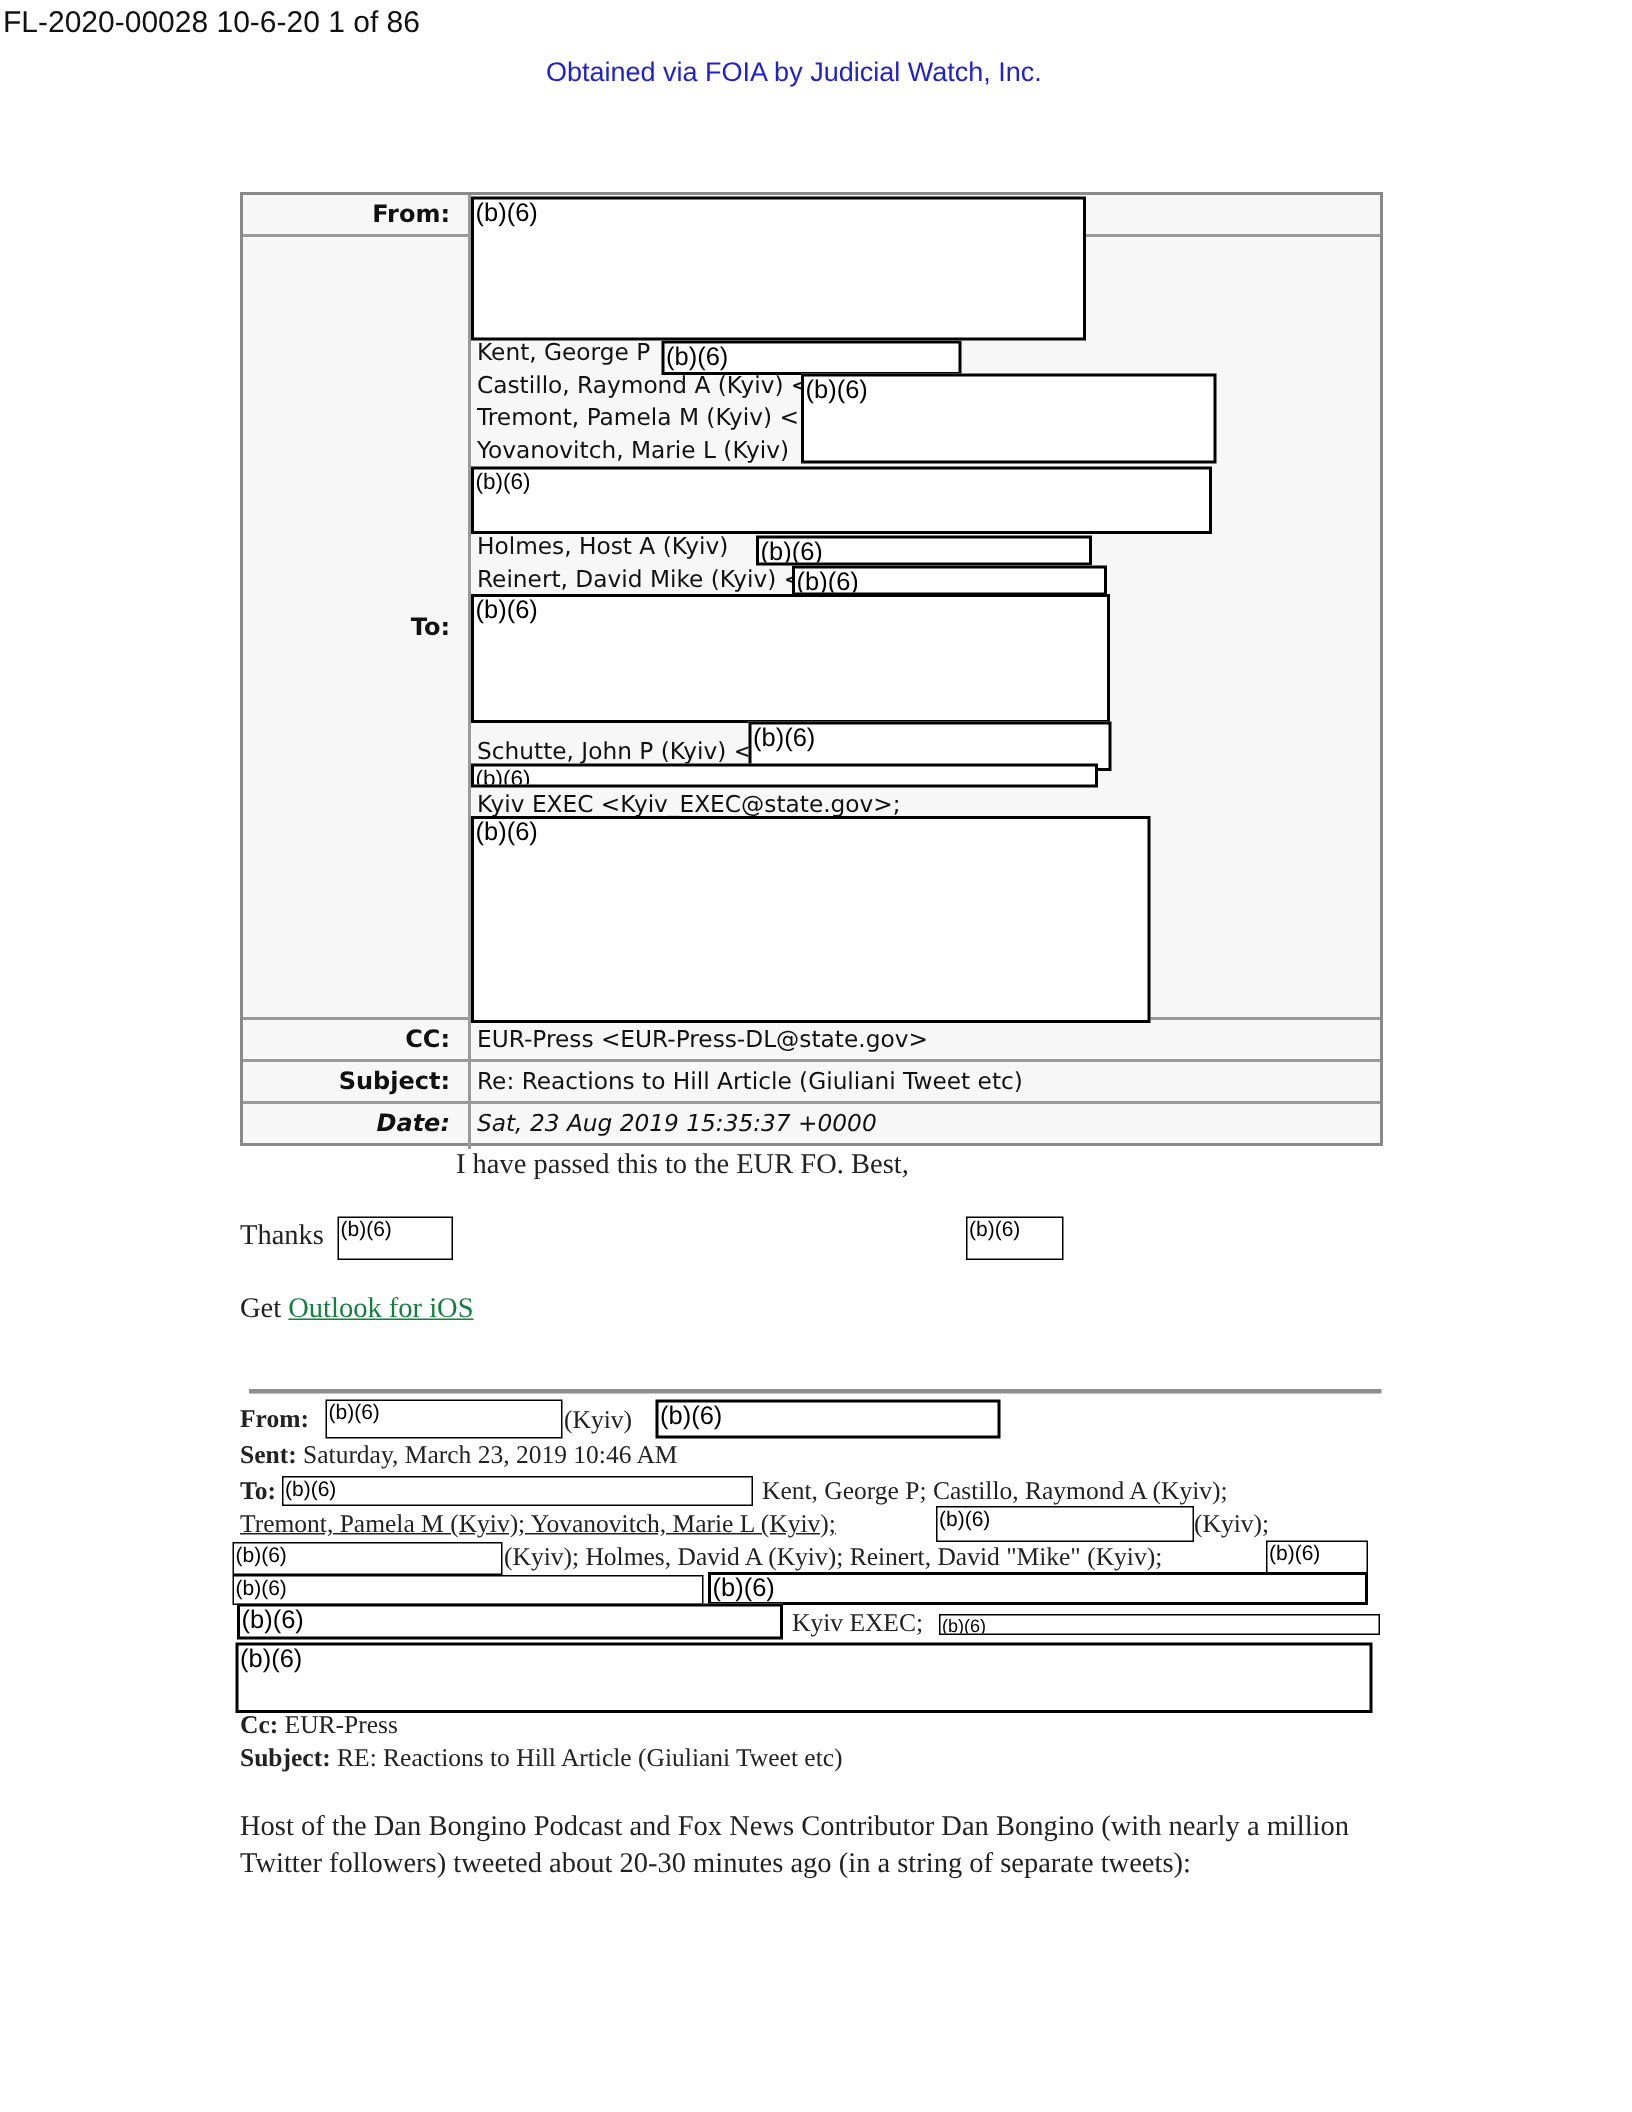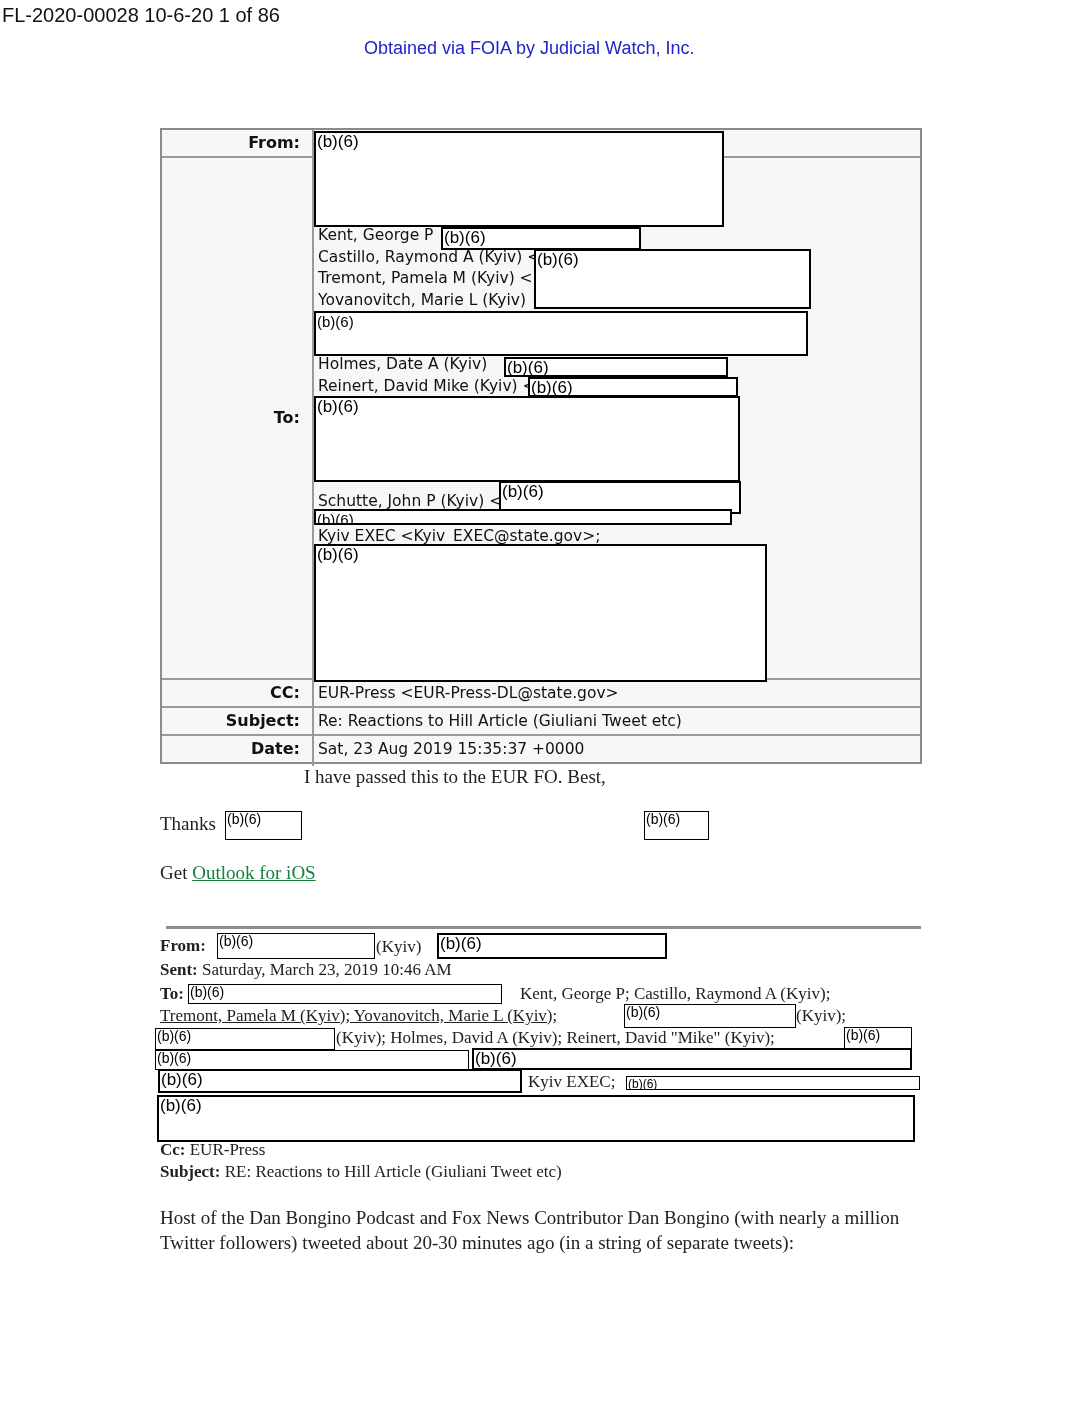--- a/index.html
+++ b/index.html
@@ -40,42 +40,42 @@
     <div class="hlabel" style="line-height:26px;">From:</div>
   </div>
 
   <div class="hrow" style="top:28px;height:522px;">
     <div class="hlabel" style="padding-top:250px;">To:</div>
     <div class="hval">
       <span class="txt" style="top:68px;">Kent, George P</span>
       <span class="txt" style="top:90px;">Castillo, Raymond A (Kyiv) &lt;</span>
       <span class="txt" style="top:111px;">Tremont, Pamela M (Kyiv) &lt;</span>
       <span class="txt" style="top:133px;">Yovanovitch, Marie L (Kyiv)</span>
-      <span class="txt" style="top:197px;">Holmes, Date A (Kyiv)</span>
+      <span class="txt" style="top:197px;">Holmes, Host A (Kyiv)</span>
       <span class="txt" style="top:219px;">Reinert, David Mike (Kyiv) &lt;</span>
       <span class="txt" style="top:334px;">Schutte, John P (Kyiv) &lt;</span>
       <span class="txt" style="top:369px;">Kyiv EXEC &lt;Kyiv_EXEC@state.gov&gt;;</span>
     </div>
   </div>
 
   <div class="hrow" style="top:550px;height:28px;">
     <div class="hlabel" style="line-height:26px;">CC:</div>
     <div class="hval" style="line-height:26px;">
         <span class="txt">EUR-Press &lt;EUR-Press-DL@state.gov&gt;</span>
       </div>
   </div>
 
   <div class="hrow" style="top:578px;height:28px;">
     <div class="hlabel" style="line-height:26px;">Subject:</div>
     <div class="hval" style="line-height:26px;">
         <span class="txt">Re: Reactions to Hill Article (Giuliani Tweet etc)</span>
       </div>
   </div>
 
-  <div class="hrow" style="top:606px;height:30px;">
+  <div class="hrow" style="top:606px;height:30px;font-style:italic;">
     <div class="hlabel" style="line-height:26px;">Date:</div>
     <div class="hval" style="line-height:26px;">
         <span class="txt">Sat, 23 Aug 2019 15:35:37 +0000</span>
       </div>
   </div>
 </div>
 
 <div class="redact" style="left:314px;top:131px;width:410px;height:96px;">(b)(6)</div>
 <div class="redact" style="left:441px;top:227px;width:200px;height:23px;">(b)(6)</div>
 <div class="redact" style="left:534px;top:249px;width:277px;height:60px;">(b)(6)</div>
@@ -110,21 +110,21 @@
 
 <div class="abs serif fwd" style="left:160px;top:960px;">
   <b>Sent:</b>
   <span>Saturday, March 23, 2019 10:46 AM</span>
 </div>
 
 <div class="abs serif fwd" style="left:160px;top:984px;">
   <b>To:</b>
 </div>
 <div class="redact sm" style="left:188px;top:984px;width:314px;height:20px;">(b)(6)</div>
-<div class="abs serif fwd" style="left:520px;top:984px;">Kent, George P; Castillo, Raymond A (Kyiv);</div>
+<div class="abs serif fwd" style="left:508px;top:984px;">Kent, George P; Castillo, Raymond A (Kyiv);</div>
 
 <div class="abs serif fwd" style="left:160px;top:1006px;text-decoration:underline;">Tremont, Pamela M (Kyiv); Yovanovitch, Marie L (Kyiv);</div>
 <div class="redact sm" style="left:624px;top:1004px;width:172px;height:24px;">(b)(6)</div>
 <div class="abs serif fwd" style="left:796px;top:1006px;">(Kyiv);</div>
 
 <div class="redact sm" style="left:155px;top:1028px;width:180px;height:22px;">(b)(6)</div>
 <div class="abs serif fwd" style="left:336px;top:1028px;">(Kyiv); Holmes, David A (Kyiv); Reinert, David "Mike" (Kyiv);</div>
 <div class="redact sm" style="left:844px;top:1027px;width:68px;height:23px;">(b)(6)</div>
 
 <div class="redact sm" style="left:155px;top:1050px;width:314px;height:20px;">(b)(6)</div>

